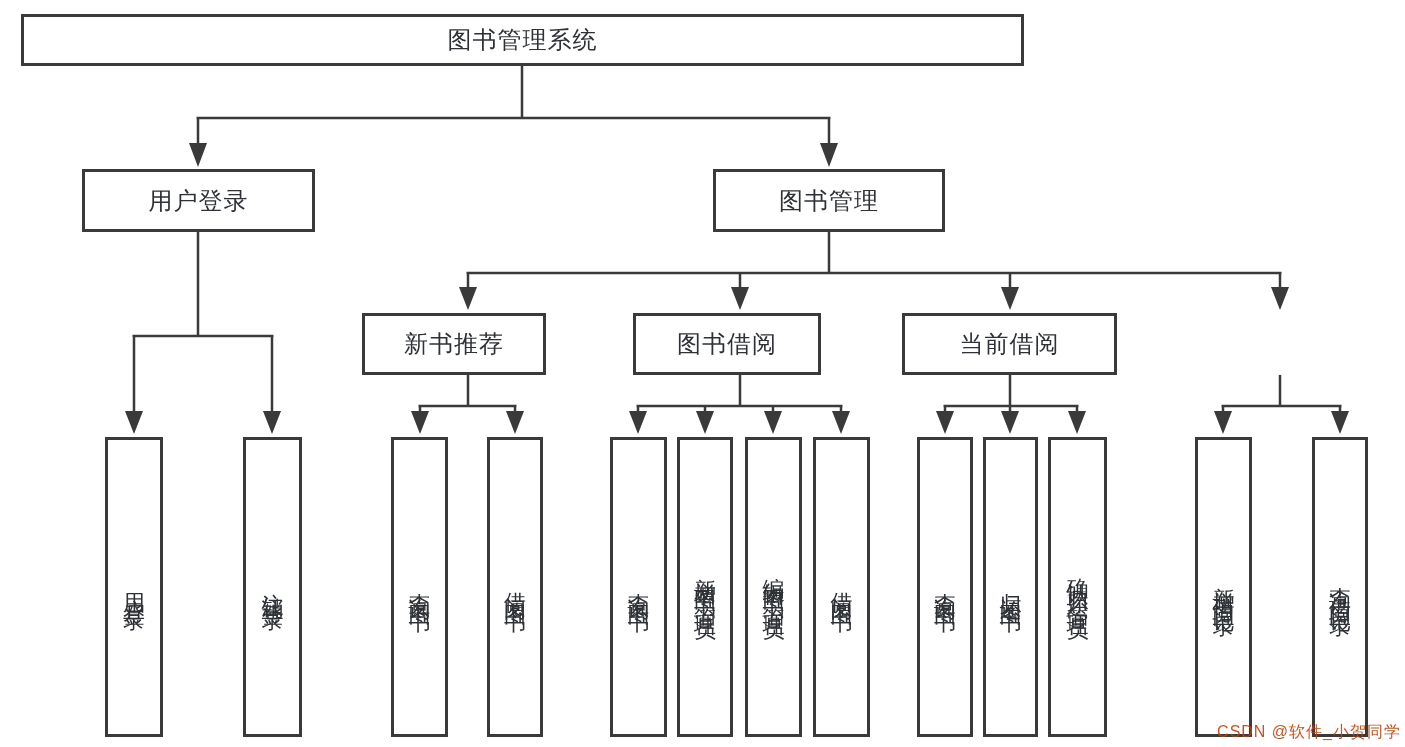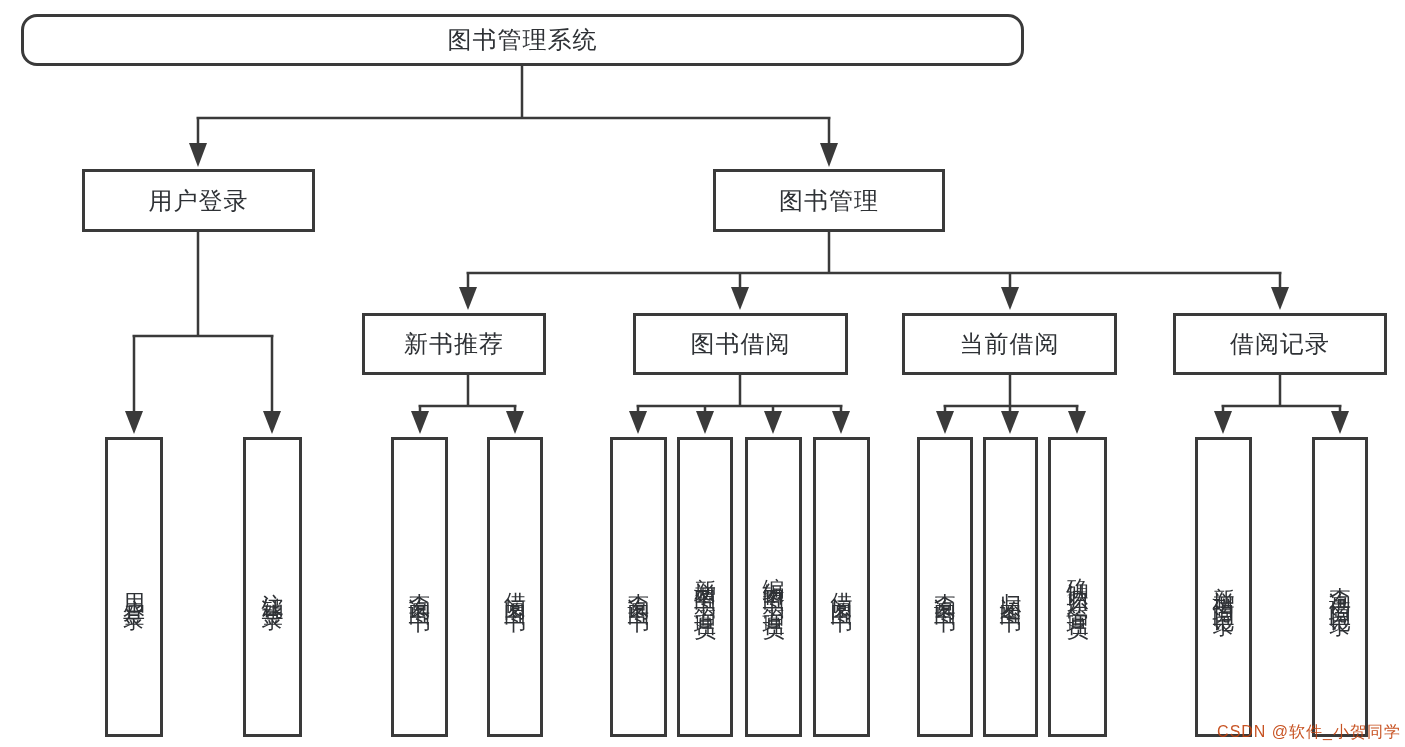--- a/index.html
+++ b/index.html
@@ -94,42 +94,39 @@
       <polygon points="764,411 782,411 773,434"></polygon>
       <polygon points="832,411 850,411 841,434"></polygon>
       <polygon points="936,411 954,411 945,434"></polygon>
       <polygon points="1001,411 1019,411 1010,434"></polygon>
       <polygon points="1068,411 1086,411 1077,434"></polygon>
       <polygon points="1214,411 1232,411 1223,434"></polygon>
       <polygon points="1331,411 1349,411 1340,434"></polygon>
     </g>
   </svg>
 
-  <div class="node h" style="left:21px; top:14px; width:1003px; height:52px;border-radius:16px;">
+  <div class="node h" style="left:21px; top:14px; width:1003px; height:52px;">
     <span>图书管理系统</span>
   </div>
 
   <div class="node h" style="left:82px; top:169px; width:233px; height:63px;">
     <span>用户登录</span>
   </div>
   <div class="node h" style="left:713px; top:169px; width:232px; height:63px;">
     <span>图书管理</span>
   </div>
 
   <div class="node h" style="left:362px; top:313px; width:184px; height:62px;">
     <span>新书推荐</span>
   </div>
-  <div class="node h" style="left:633px; top:313px; width:215px; height:62px;">
+  <div class="node h" style="left:633px; top:313px; width:188px; height:62px;">
     <span>图书借阅</span>
   </div>
   <div class="node h" style="left:902px; top:313px; width:215px; height:62px;align-items:center;">
     <span>当前借阅</span>
-  </div>
-  <div class="node h" style="left:1173px; top:313px; width:214px; height:62px;">
-    <span>借阅记录</span>
   </div>
 
   <div class="node v" style="left:105px; top:437px; width:58px; height:300px;">
     <span>用户登录</span>
   </div>
   <div class="node v" style="left:243px; top:437px; width:59px; height:300px;">
     <span>注销登录</span>
   </div>
 
   <div class="node v" style="left:391px; top:437px; width:57px; height:300px;">

